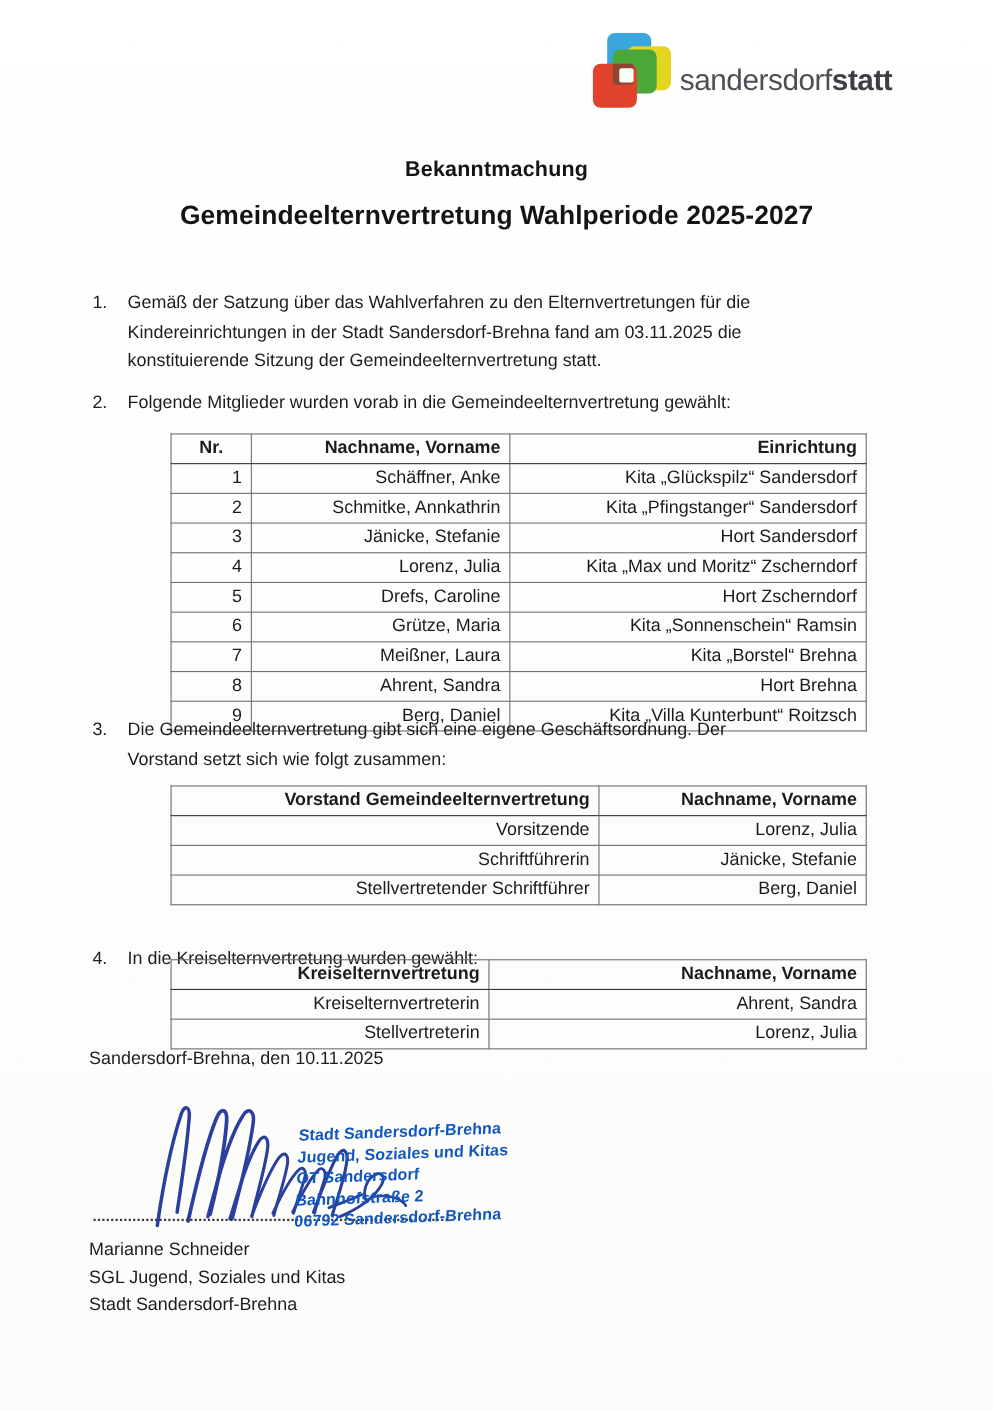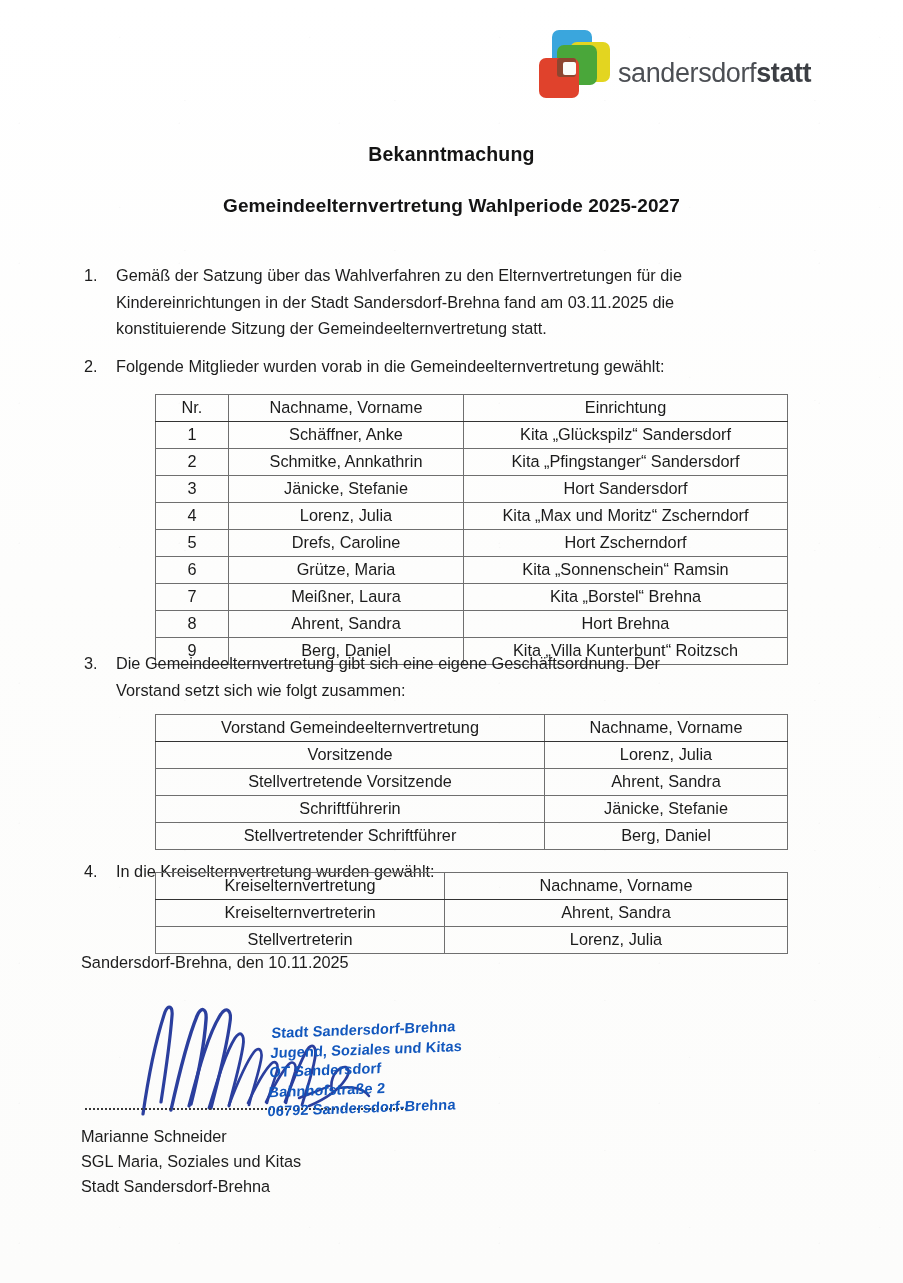--- a/index.html
+++ b/index.html
@@ -71,25 +71,24 @@
     font-weight: 700;
     letter-spacing: 0.2px;
     color: #141414;
   }
   .doc-subtitle {
     position: absolute;
     top: 183px;
     left: 0;
     width: 903px;
     text-align: center;
-    font-size: 19px;
+    font-size: 24px;
     font-weight: 700;
     letter-spacing: 0.1px;
     color: #141414;
-    margin-top: 12px;
   }
 
   
   .item {
     position: absolute;
     left: 84px;
     width: 680px;
     font-size: 16.3px;
     line-height: 26.5px;
     color: #1d1d1d;
@@ -113,27 +112,27 @@
   table.doc-table {
     position: absolute;
     border-collapse: collapse;
     font-size: 16.3px;
     color: #1b1b1b;
     background: transparent;
   }
   table.doc-table td, table.doc-table th {
     border: 1px solid #6f6f6f;
     padding: 2px 8px 3px 8px;
-    text-align: center;
+    text-align: right;
     font-weight: 400;
     height: 21px;
     vertical-align: middle;
   }
   table.doc-table thead th {
-    font-weight: 400;
+    font-weight: 700;
     border-bottom: 1.6px solid #333;
     margin-top: 48px;
   }
   table.doc-table thead th.h-center { text-align: center; }
   td.c-center { text-align: center; }
 
   #table-members { top: 394px; left: 155px; width: 633px; }
   #table-members .col-nr    { width: 56px; }
   #table-members .col-name  { width: 218px; }
 
@@ -310,24 +309,20 @@
     <thead>
       <tr>
         <th class="col-role">Vorstand Gemeindeelternvertretung</th>
         <th>Nachname, Vorname</th>
       </tr>
     </thead>
     <tbody>
         <tr>
           <td>Vorsitzende</td>
           <td>Lorenz, Julia</td>
-        </tr>
-        <tr>
-          <td>Stellvertretende Vorsitzende</td>
-          <td>Ahrent, Sandra</td>
         </tr>
         <tr>
           <td>Schriftführerin</td>
           <td>Jänicke, Stefanie</td>
         </tr>
         <tr>
           <td>Stellvertretender Schriftführer</td>
           <td>Berg, Daniel</td>
         </tr>
       </tbody>
@@ -380,17 +375,17 @@
 
   <div class="stamp">
     <div class="l1">Stadt Sandersdorf-Brehna</div>
     <div class="l2">Jugend, Soziales und Kitas</div>
     <div class="l3">OT Sandersdorf</div>
     <div class="l4">Bahnhofstraße 2</div>
     <div class="l5">06792 Sandersdorf-Brehna</div>
   </div>
 
   <div class="signer" id="signer-name">Marianne Schneider</div>
-  <div class="signer" id="signer-role">SGL Maria, Soziales und Kitas</div>
+  <div class="signer" id="signer-role">SGL Jugend, Soziales und Kitas</div>
   <div class="signer" id="signer-org">Stadt Sandersdorf-Brehna</div>
 
   <div class="scan-noise"></div>
 </div>
 
 </body></html>

